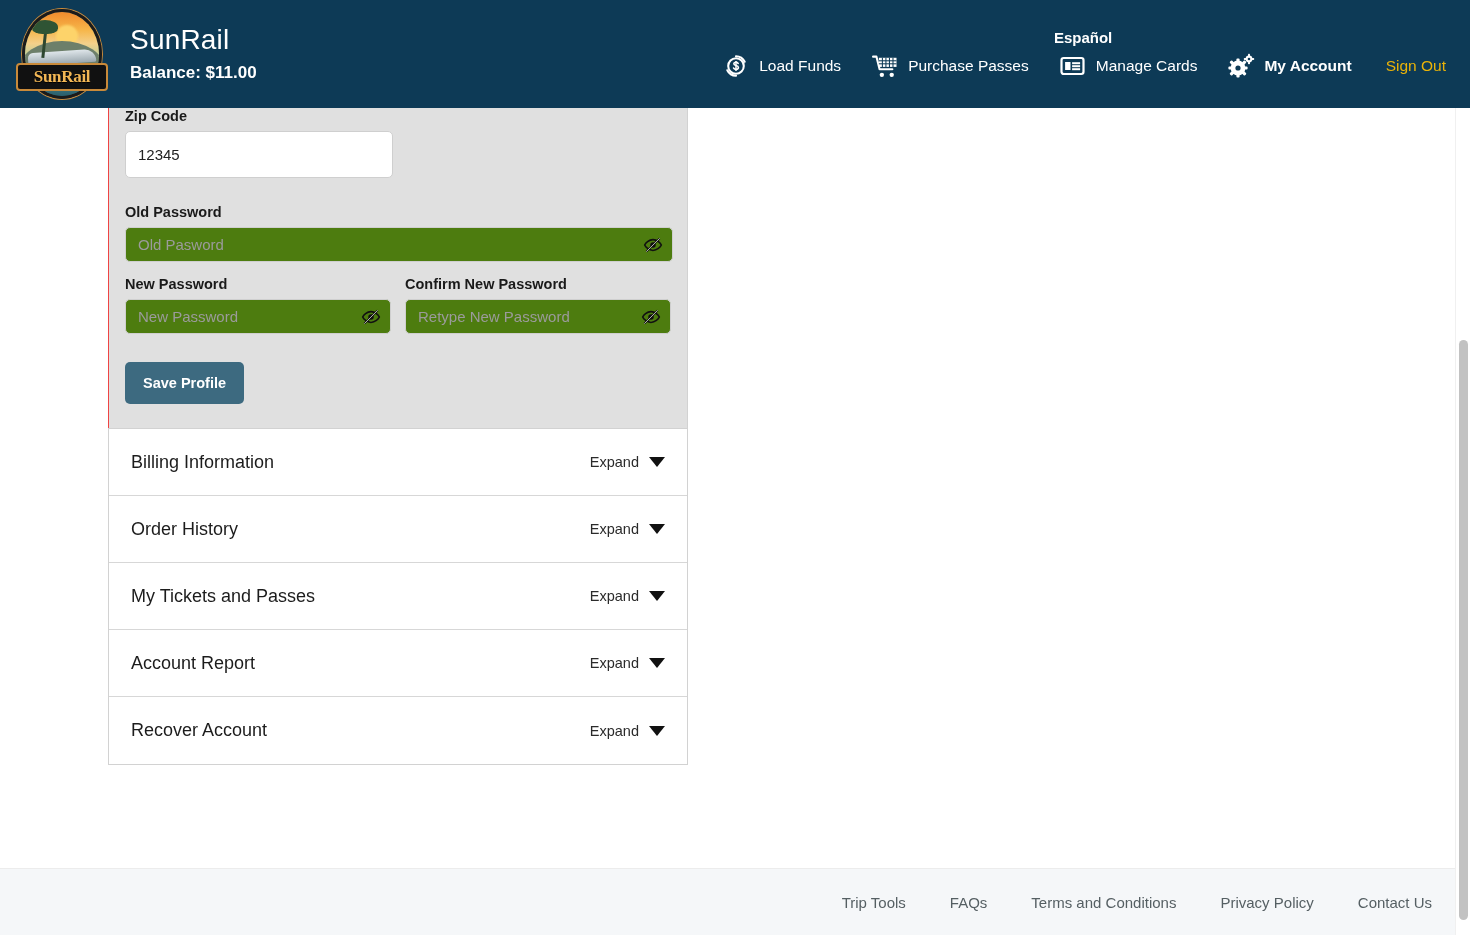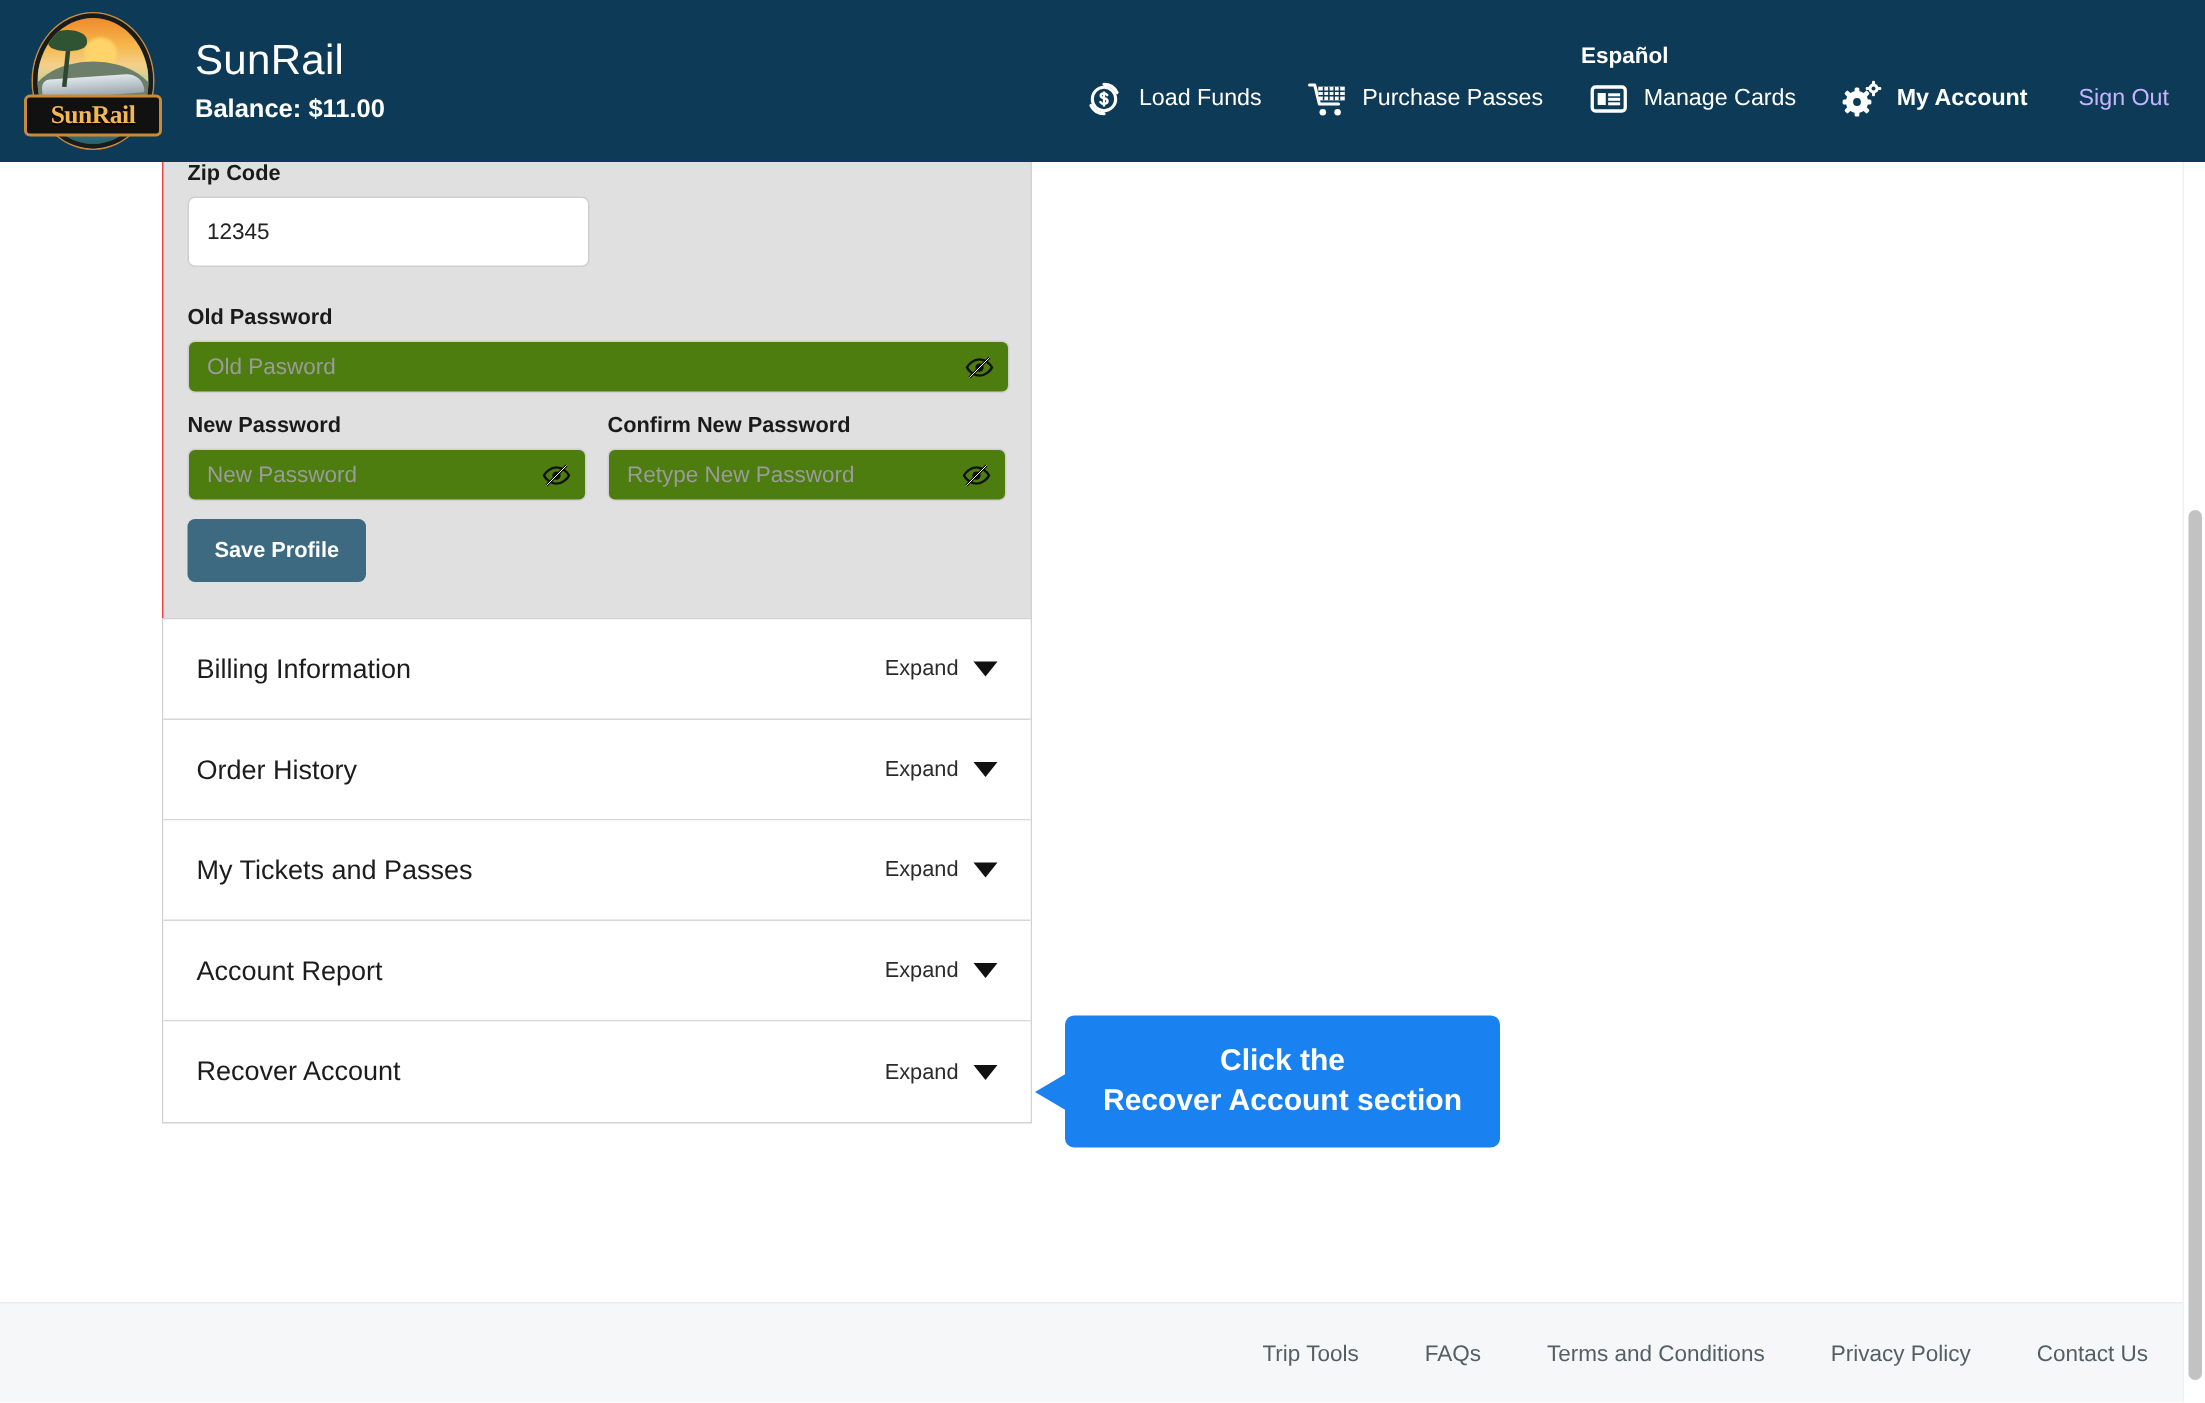--- a/index.html
+++ b/index.html
@@ -175,21 +175,21 @@
     white-space: nowrap;
   }
   .nav-item.active { font-weight: bold; }
   .nav-icon {
     display: inline-flex;
     align-items: center;
     justify-content: center;
     width: 28px; height: 26px;
   }
   .signout-link {
-    color: #c4b5fd;
+    color: #eab308;
     font-size: 15.5px;
     text-decoration: none;
     cursor: pointer;
     margin-left: 4px;
   }
 
   
   .page-body {
     position: absolute;
     top: 0; left: 0;
@@ -267,21 +267,21 @@
     justify-content: center;
   }
 
   .zip-row { margin-bottom: 26px; }
   .old-pw-row { margin-bottom: 14px; }
   .old-pw-row .pw-wrap { width: 548px; }
 
   .pw-cols {
     display: flex;
     gap: 14px;
-    margin-bottom: 12px;
+    margin-bottom: 28px;
   }
   .pw-col { width: 267px; }
 
   .save-btn {
     background: #3d6a80;
     color: #ffffff;
     border: none;
     border-radius: 5px;
     font-family: "Liberation Sans", sans-serif;
     font-size: 14.5px;
@@ -495,24 +495,20 @@
         <span class="acc-title">Recover Account</span>
         <span class="acc-right">
           <span class="acc-expand">Expand</span>
           <span class="acc-caret"></span>
         </span>
       </div>
 
     </div>
   </div>
 
-  <div class="callout">
-    <div>Click the</div>
-    <div>Recover Account section</div>
-  </div>
 
 </div>
 
 <div class="site-header">
 
   <div class="brand-block">
     <div class="logo-badge">
       <div class="logo-oval">
         <div class="logo-sky"></div>
         <div class="logo-sun"></div>

